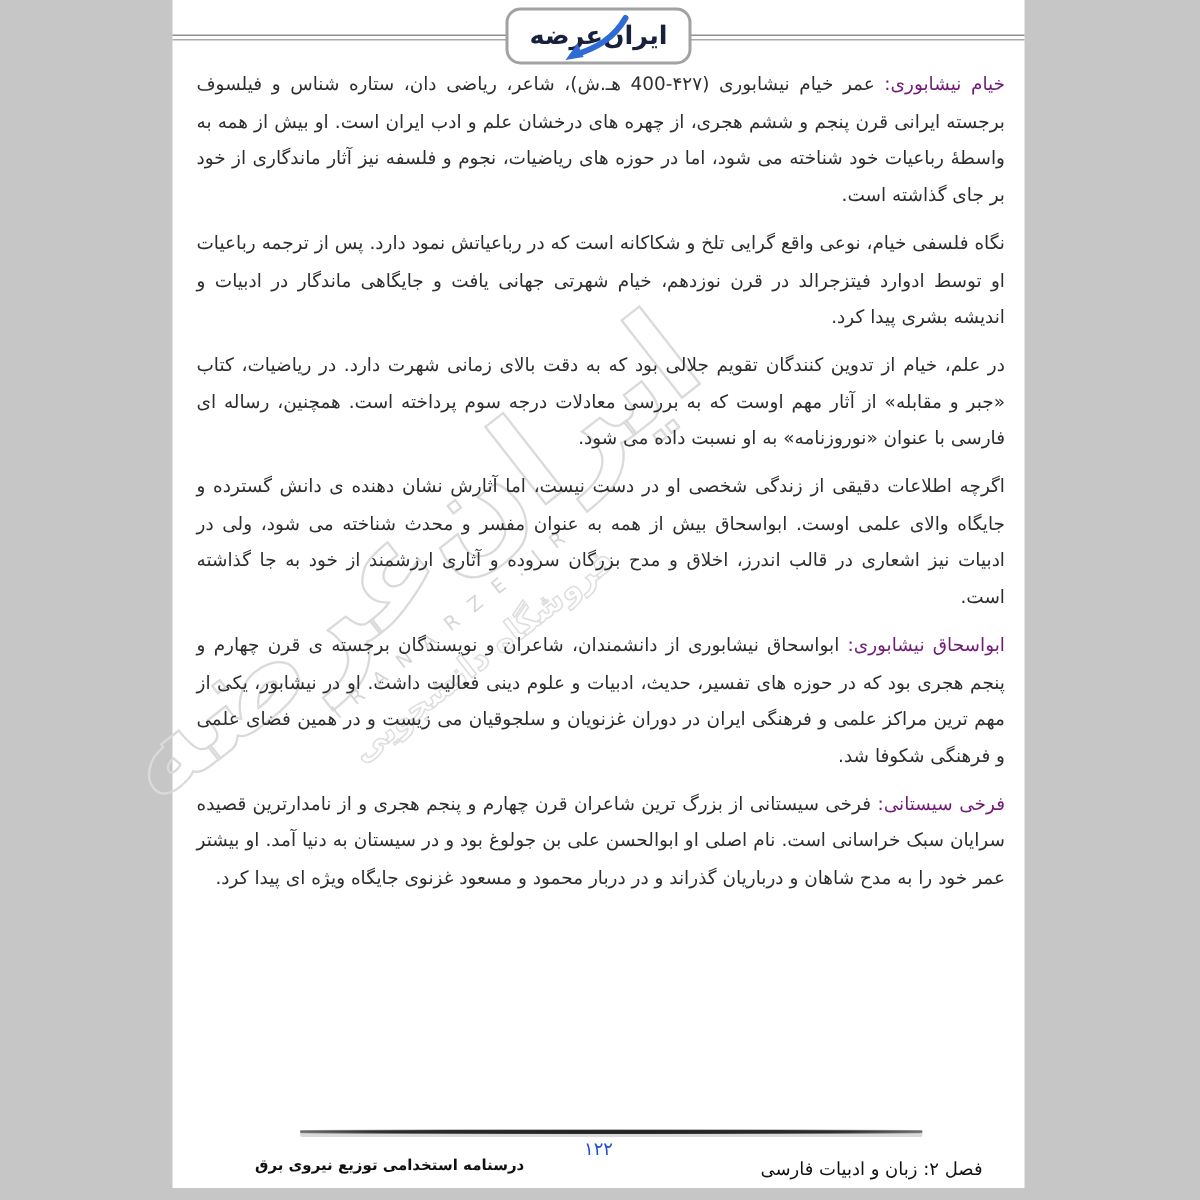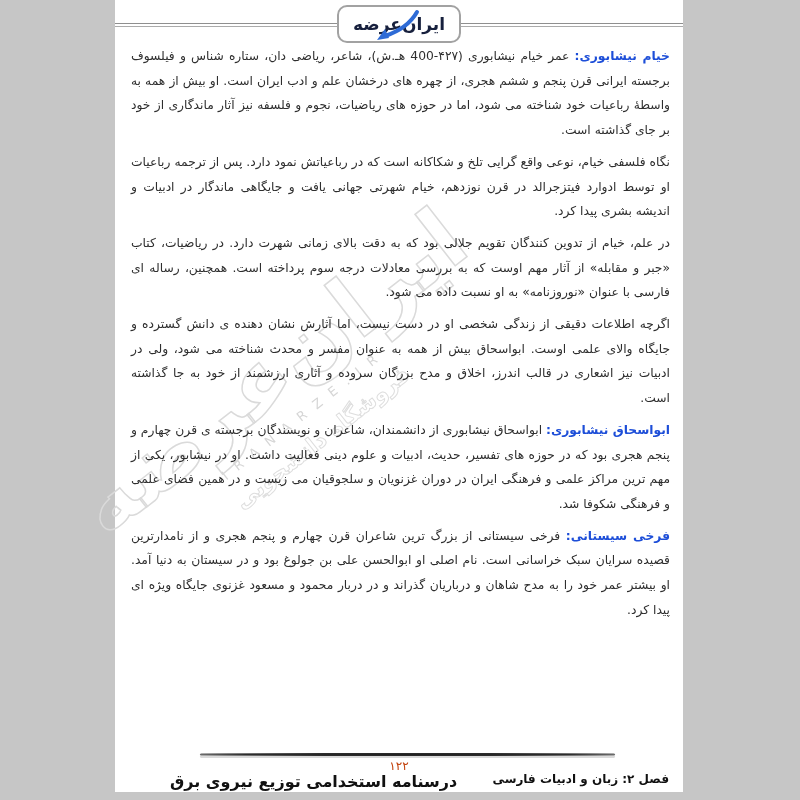--- a/index.html
+++ b/index.html
@@ -46,38 +46,38 @@
     font-size:22px; font-weight:bold; color:rgba(0,0,0,0);
     -webkit-text-stroke:1px #dedede; margin-top:10px;
   }
   
   .content {
     position:absolute; top:44px; right:13px; left:16px; z-index:1;
     direction:rtl; text-align:justify;
     font-size:12.3px; line-height:24.7px; color:#2e2e2e;
   }
   .content p { margin-bottom:7px; }
-  .lead { font-weight:bold; color:#1d4ed8; }
+  .lead { font-weight:normal; color:#701a75; }
   
   .footer-rule {
     position:absolute; top:753px; left:85px; width:415px; height:3px; z-index:1;
     border-radius:2px;
     background:radial-gradient(ellipse at center, #202020 0%, #2c2c2c 55%, #8a8a8a 78%, rgba(160,160,160,0) 99%);
     box-shadow:0 2px 0 rgba(150,150,150,0.35);
   }
   .page-number {
     position:absolute; top:759px; left:0; right:0; text-align:center;
-    font-size:12px; color:#c2410c; z-index:1;
+    font-size:12px; color:#1d4ed8; z-index:1;
   }
   .footer-chapter {
-    position:absolute; top:772px; right:14px; font-size:12px; font-weight:bold;
+    position:absolute; top:772px; right:28px; font-size:12px; font-weight:normal;
     color:#111; z-index:1;
   }
   .footer-book {
-    position:absolute; top:772px; left:55px; font-size:16px; font-weight:bold;
+    position:absolute; top:772px; left:55px; font-size:10px; font-weight:bold;
     color:#111; z-index:1; direction:rtl;
   }
 </style>
 </head>
 <body>
 
 <div class="page">
 
   <div class="header-rule"></div>
 

